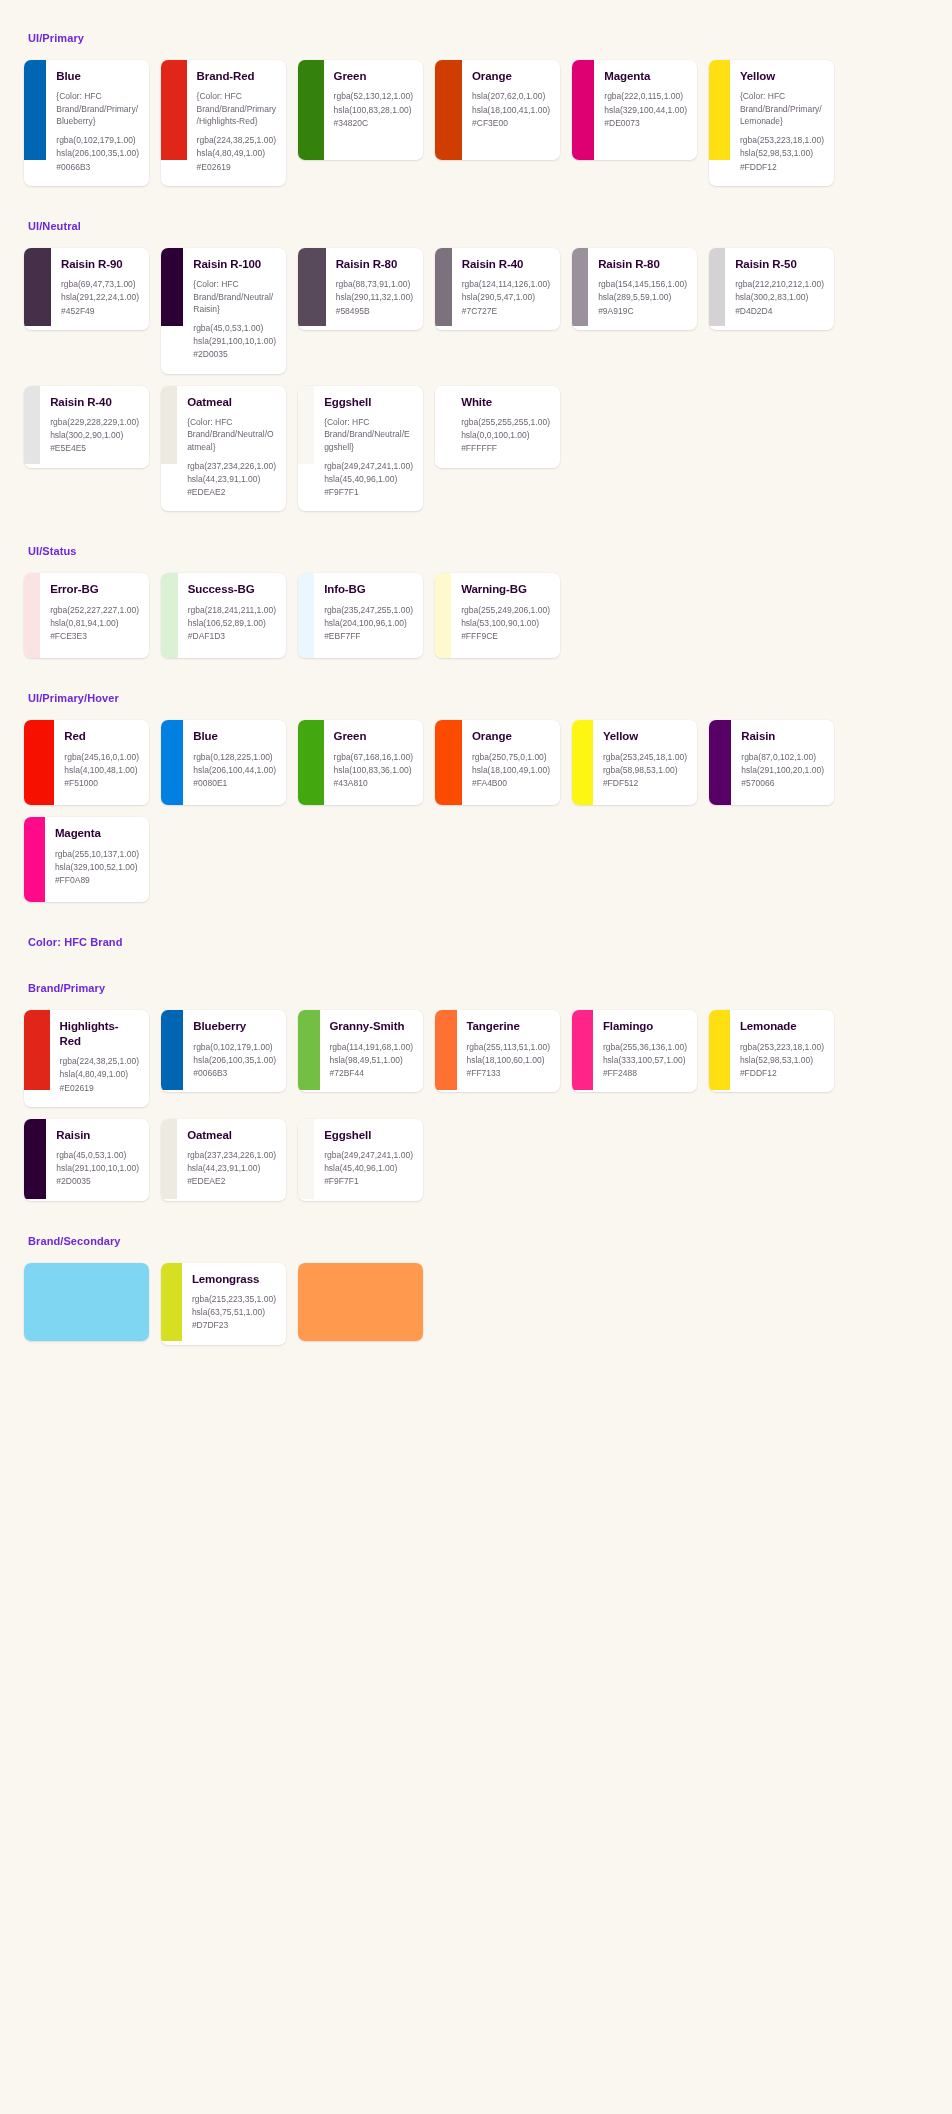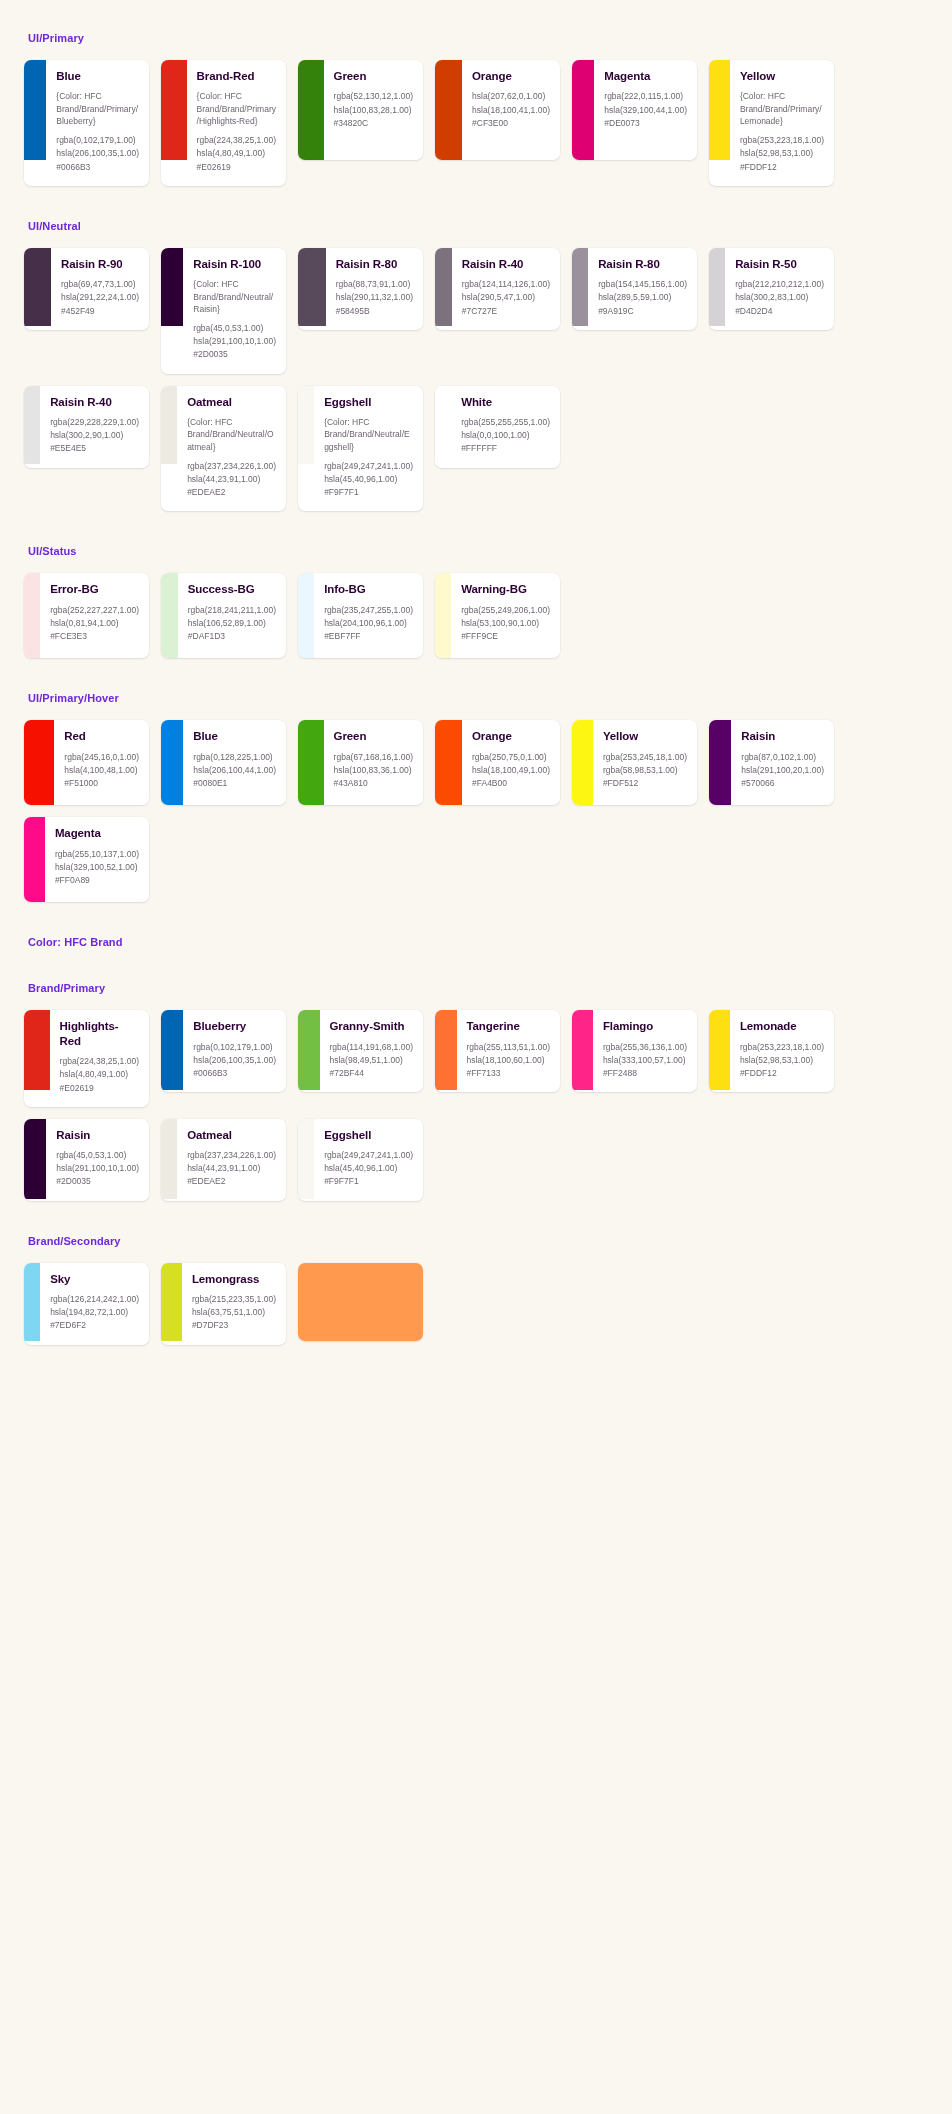--- a/index.html
+++ b/index.html
@@ -523,28 +523,20 @@
               </div>
             </div>
           </div>
         </div>
       </div>
       <div class="section">
         <h2 class="section-title title-gap-lg">Brand/Secondary</h2>
         <div class="grid">
           <div class="swatch-card sec-card">
             <div class="swatch-chip" style="background: rgb(126, 214, 242);"></div>
-            <div class="swatch-body">
-              <div class="swatch-name">Sky</div>
-              <div class="swatch-vals">
-                <div>rgba(126,214,242,1.00)</div>
-                <div>hsla(194,82,72,1.00)</div>
-                <div>#7ED6F2</div>
-              </div>
-            </div>
           </div>
           <div class="swatch-card sec-card">
             <div class="swatch-chip" style="background: rgb(215, 223, 35);"></div>
             <div class="swatch-body">
               <div class="swatch-name">Lemongrass</div>
               <div class="swatch-vals">
                 <div>rgba(215,223,35,1.00)</div>
                 <div>hsla(63,75,51,1.00)</div>
                 <div>#D7DF23</div>
               </div>

